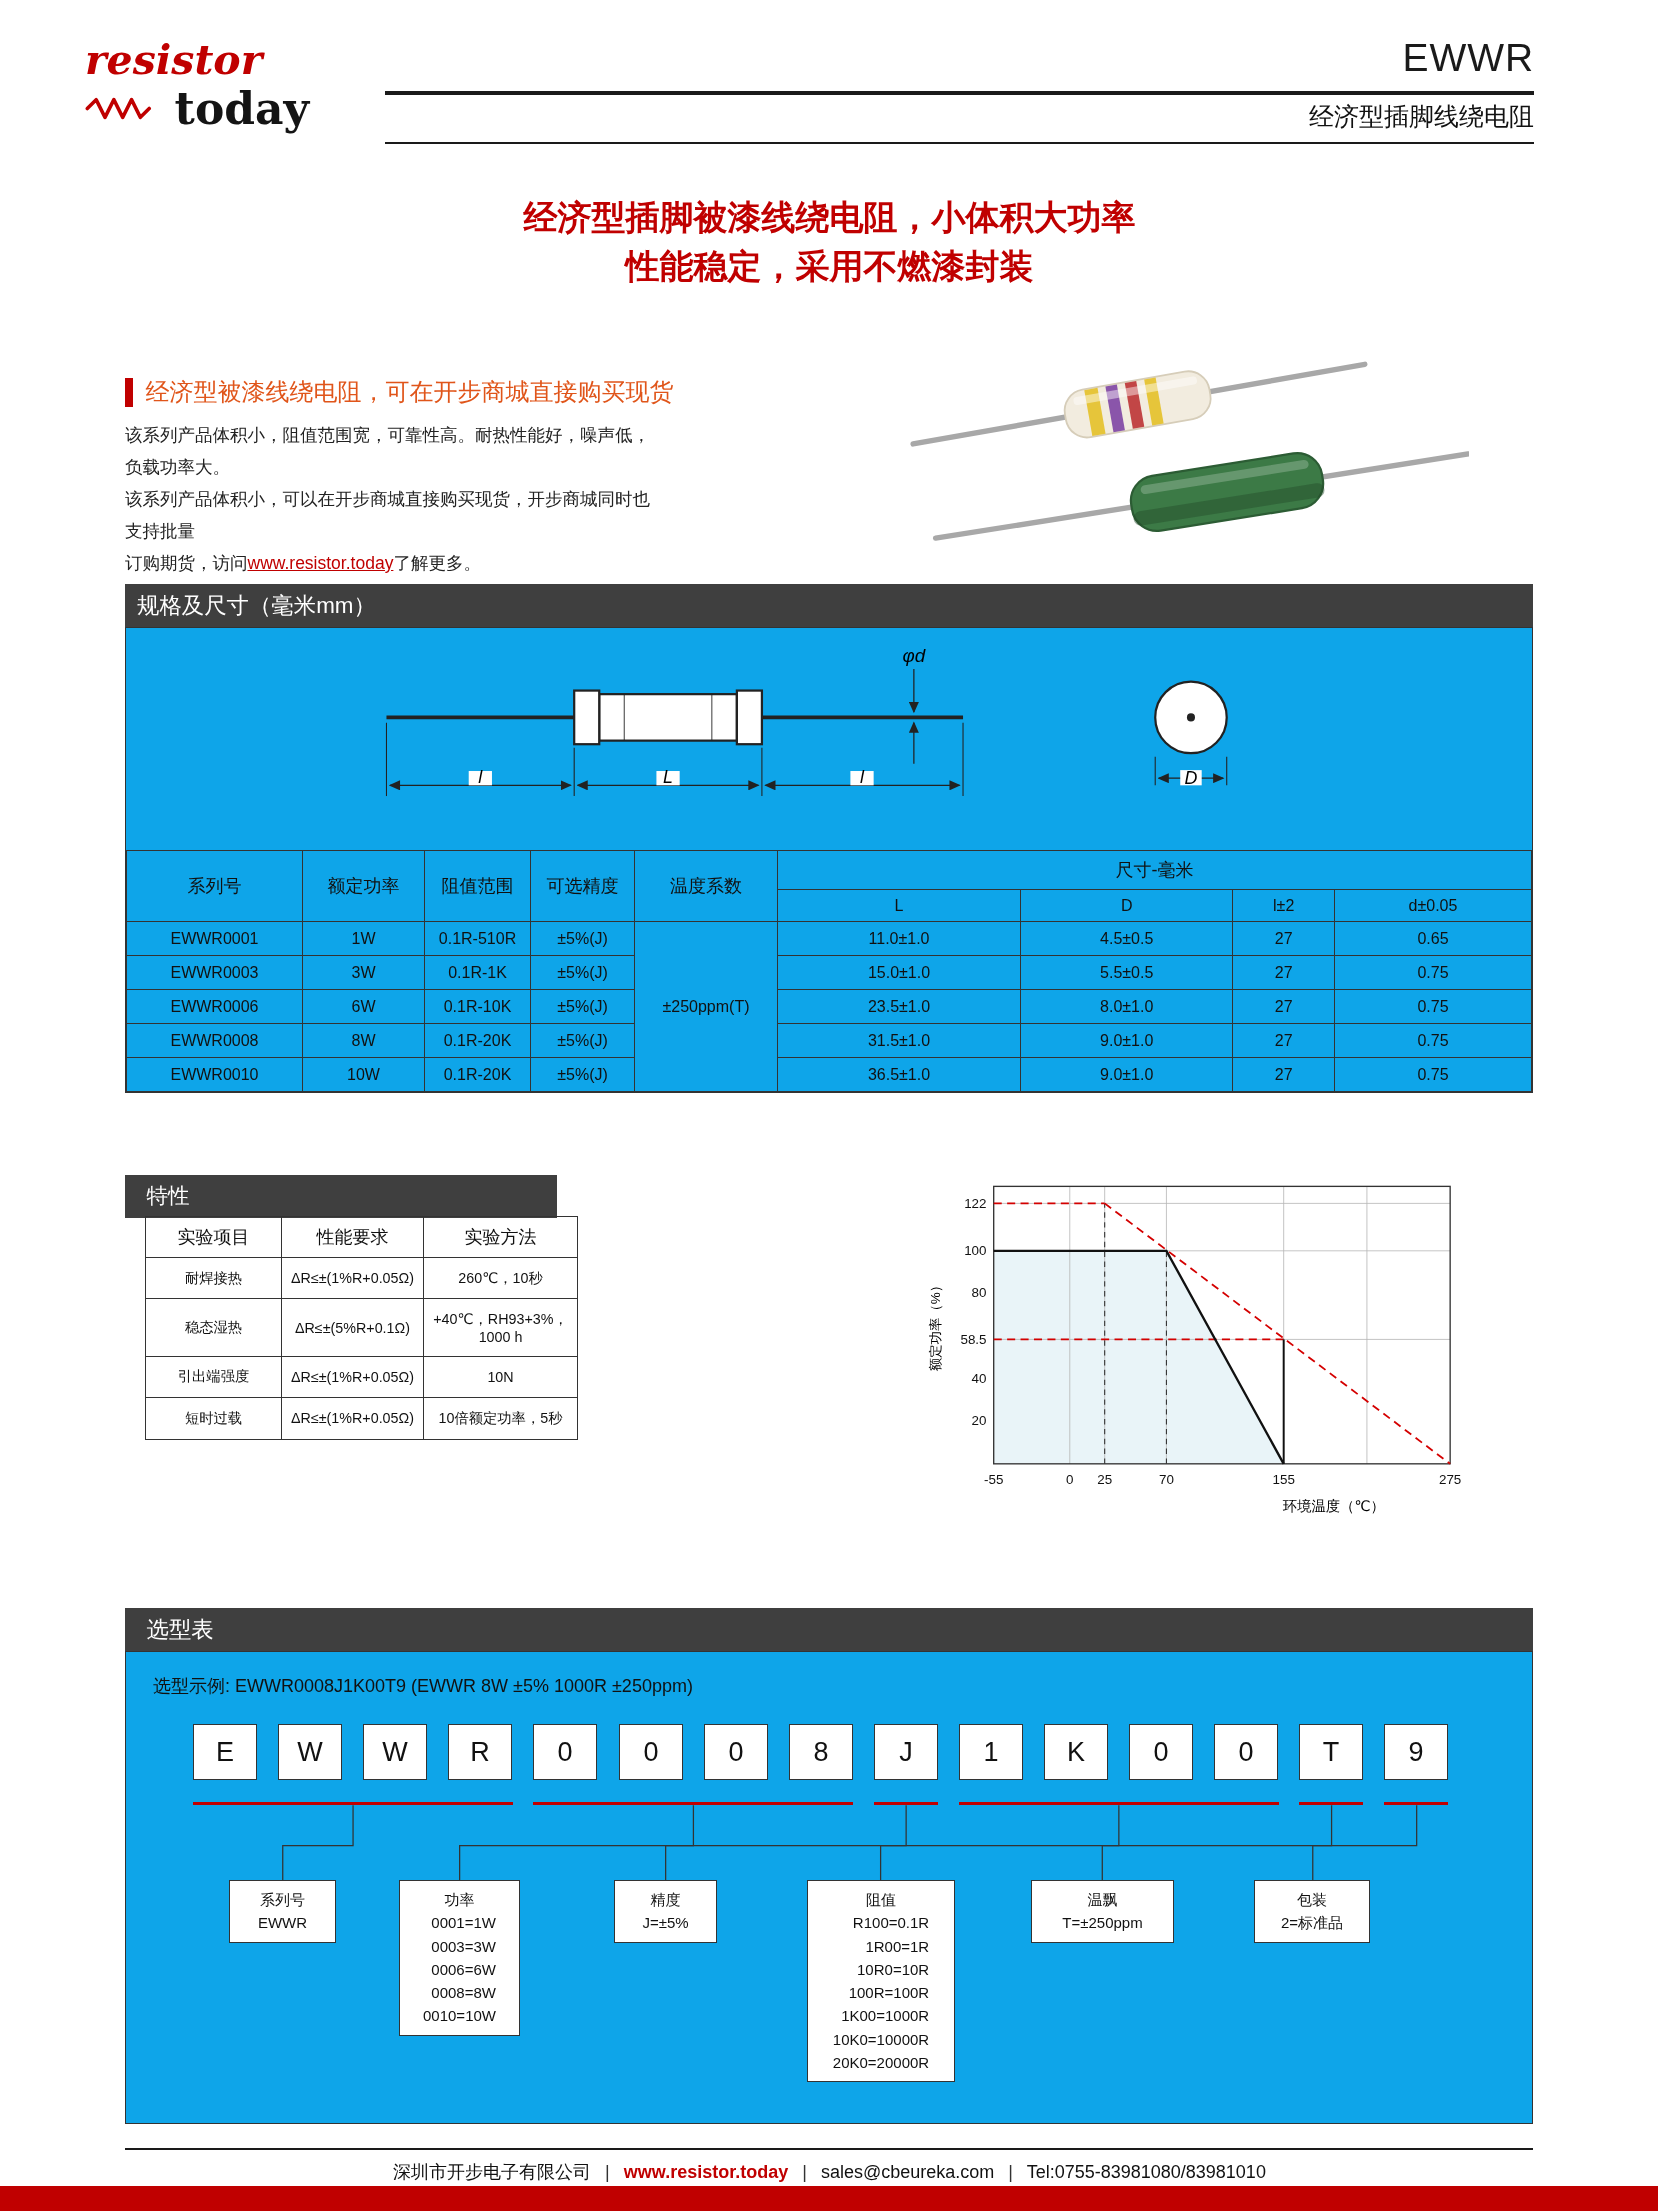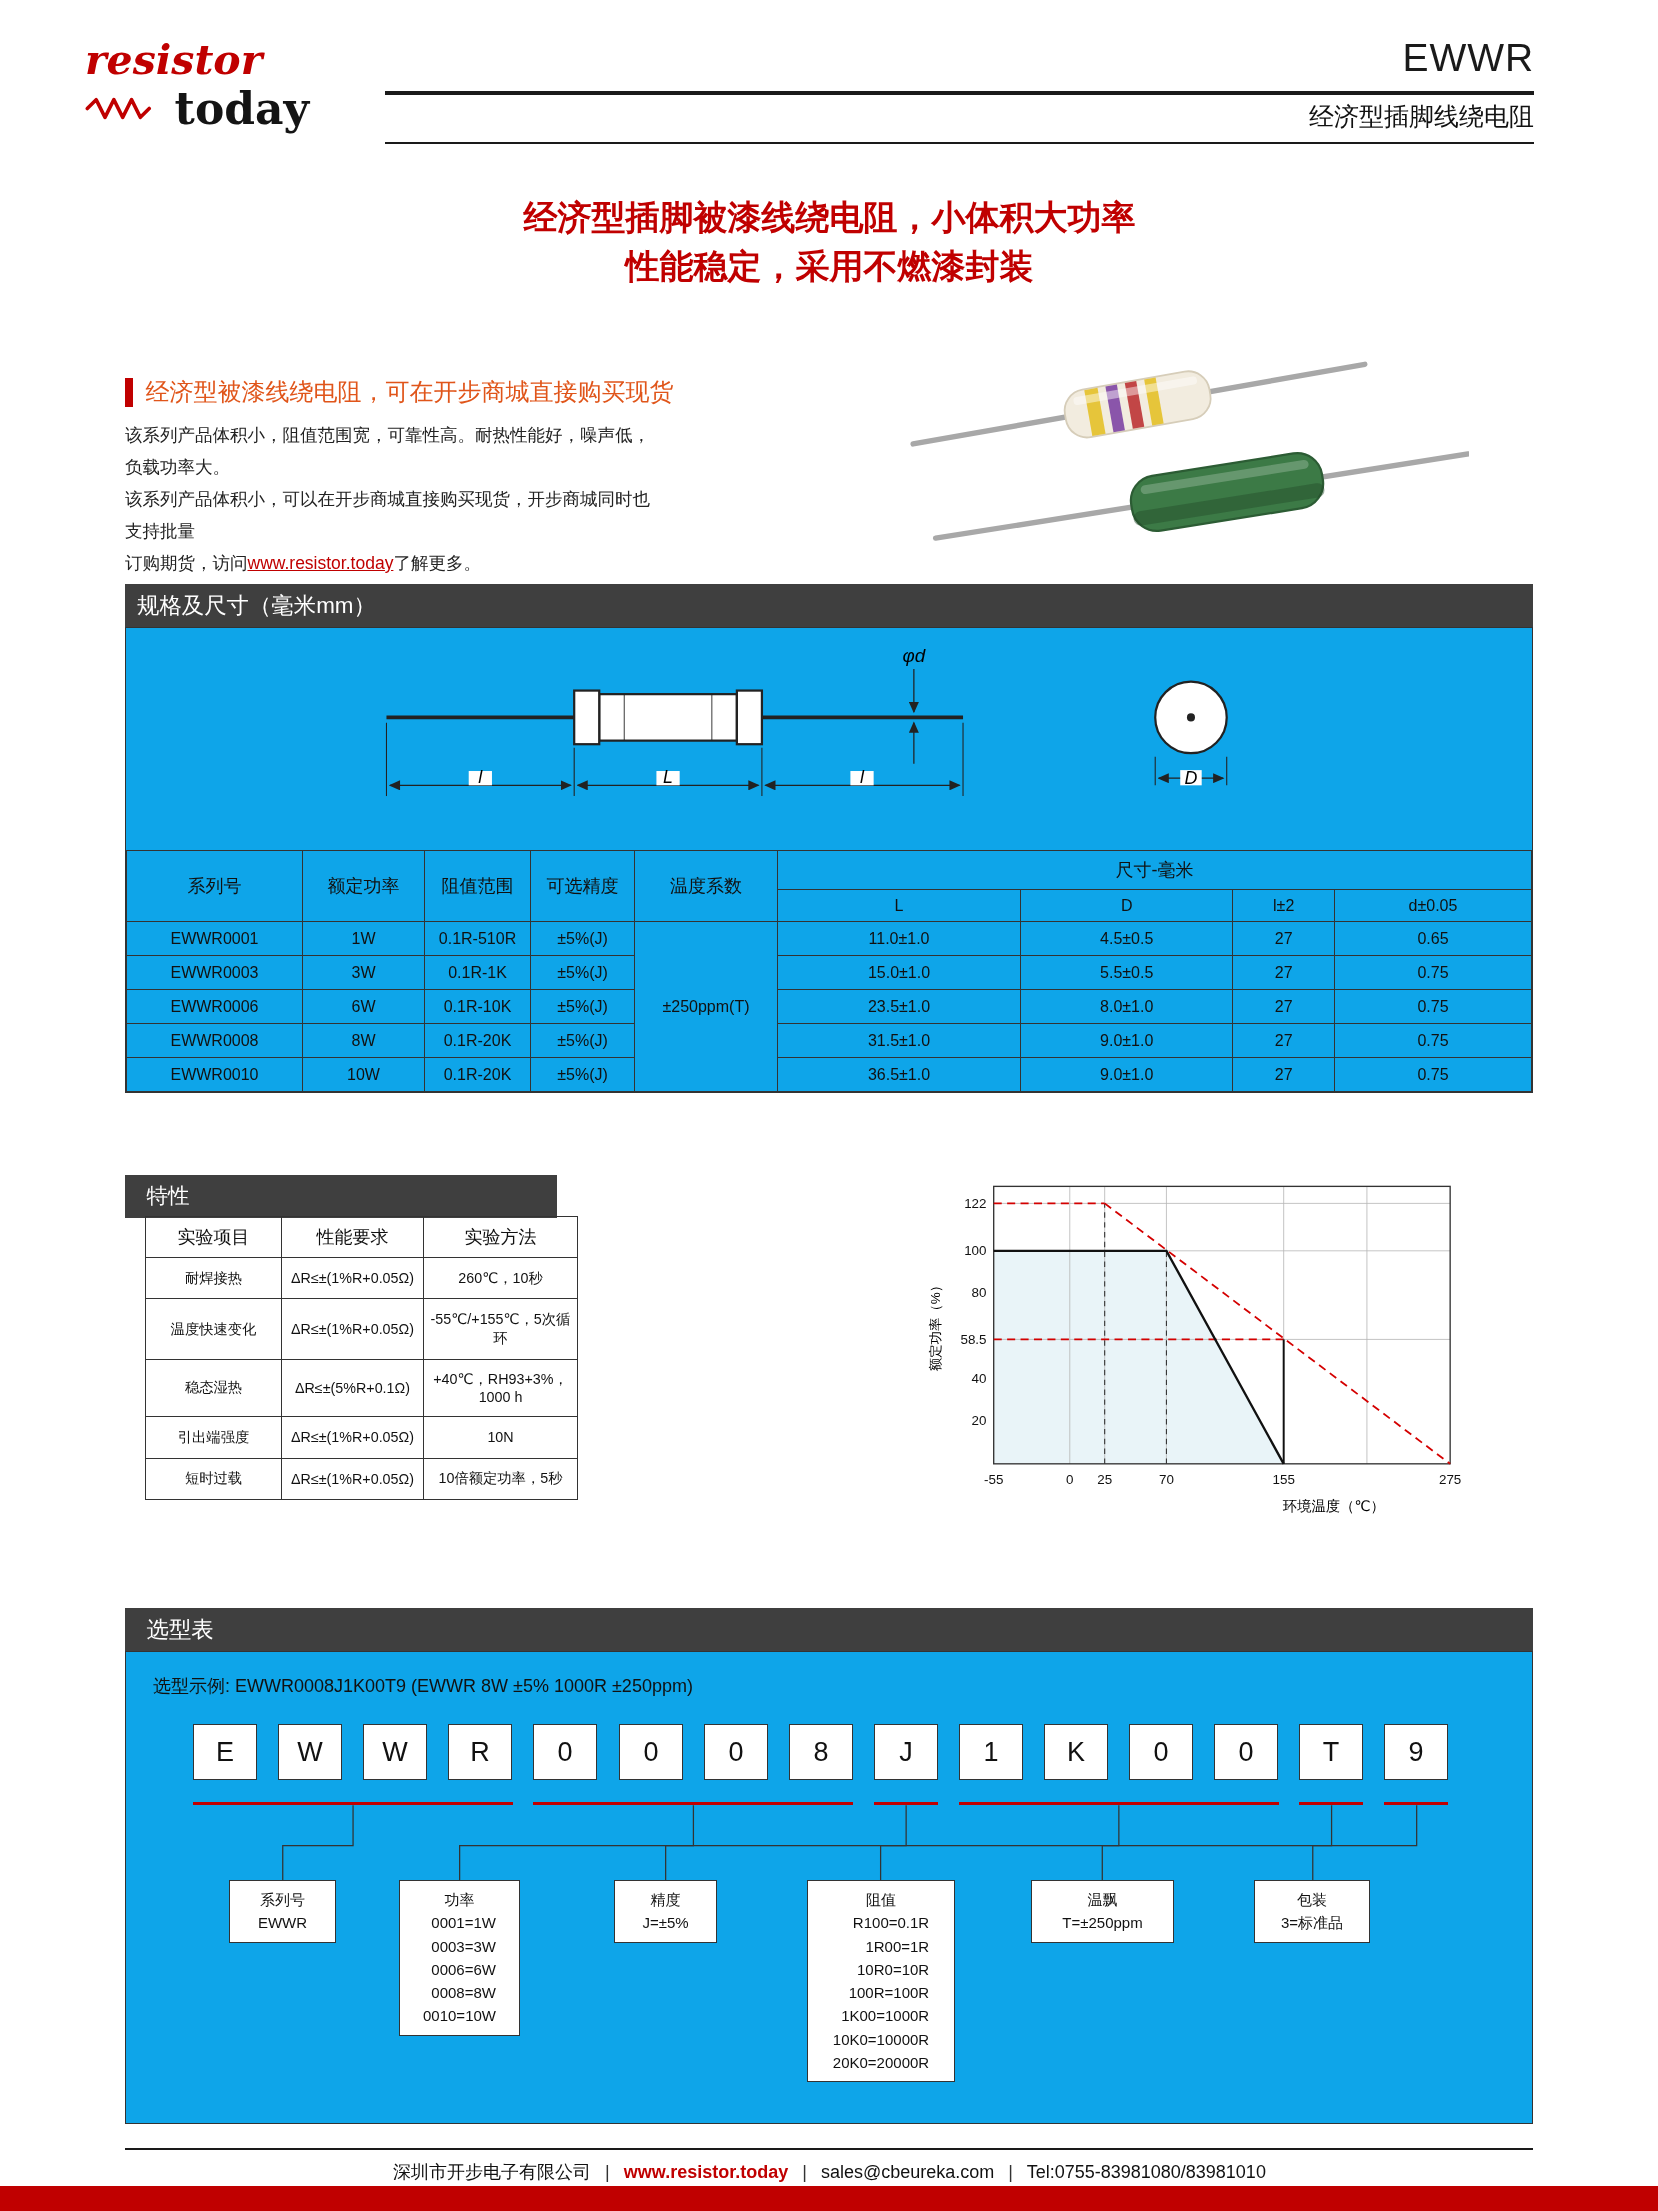--- a/index.html
+++ b/index.html
@@ -245,25 +245,20 @@
     <tbody>
         <tr>
       <td class="hd">实验项目</td>
       <td class="hd">性能要求</td>
       <td class="hd">实验方法</td>
     </tr>
     <tr>
       <td>耐焊接热</td>
       <td>ΔR≤±(1%R+0.05Ω)</td>
       <td>260℃，10秒</td>
-    </tr>
-    <tr>
-      <td>温度快速变化</td>
-      <td>ΔR≤±(1%R+0.05Ω)</td>
-      <td>-55℃/+155℃，5次循环</td>
     </tr>
     <tr>
       <td>稳态湿热</td>
       <td>ΔR≤±(5%R+0.1Ω)</td>
       <td>+40℃，RH93+3%，1000 h</td>
     </tr>
     <tr>
       <td>引出端强度</td>
       <td>ΔR≤±(1%R+0.05Ω)</td>
       <td>10N</td>
@@ -393,21 +388,21 @@
 1K00=1000R
 10K0=10000R
 20K0=20000R</div>
   </div>
   <div class="label-box" style="left:905px; top:228px; width:143px;">
     <div>温飘</div>
     <div class="label-lines center">T=±250ppm</div>
   </div>
   <div class="label-box" style="left:1128px; top:228px; width:116px;">
     <div>包装</div>
-    <div class="label-lines">3=标准品</div>
+    <div class="label-lines">2=标准品</div>
   </div>
 </div>
 
 <div class="abs rule" style="left:125px; width:1408px; top:2148px; height:1.8px;"></div>
 <div class="abs footer-text" style="top:2160px;">
   <span>深圳市开步电子有限公司</span>
   <span class="sep">|</span>
   <span class="red-link" style="text-decoration:none; font-weight:bold;">www.resistor.today</span>
   <span class="sep">|</span>
   <span>sales@cbeureka.com</span>

